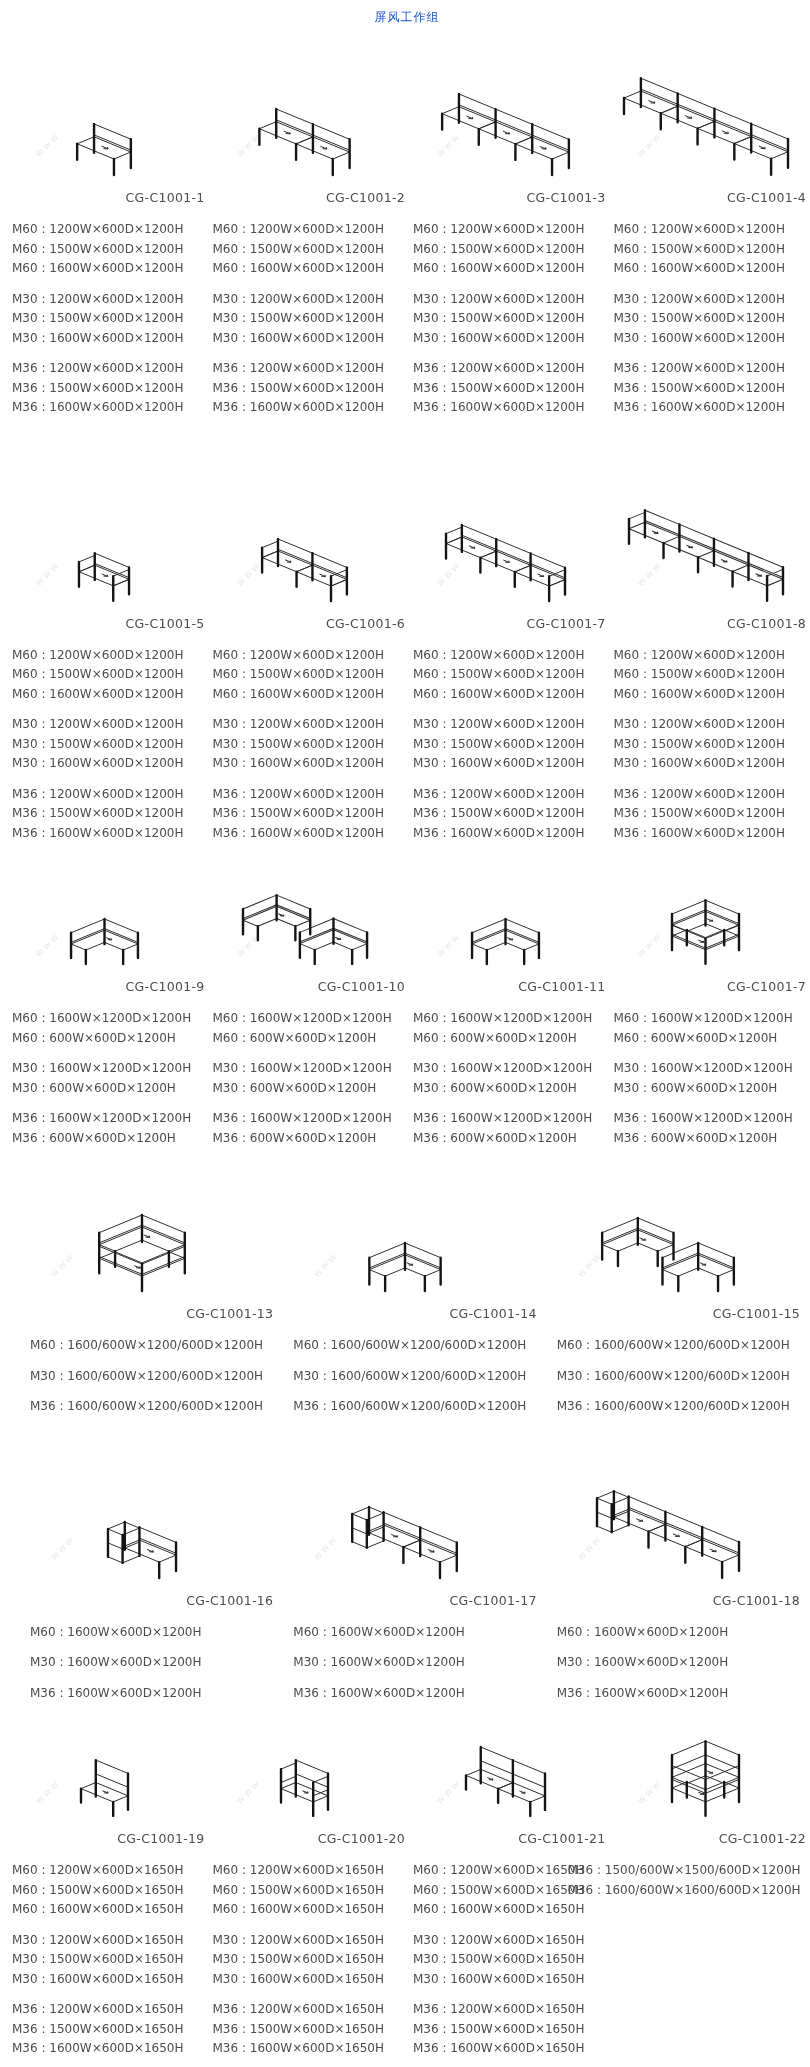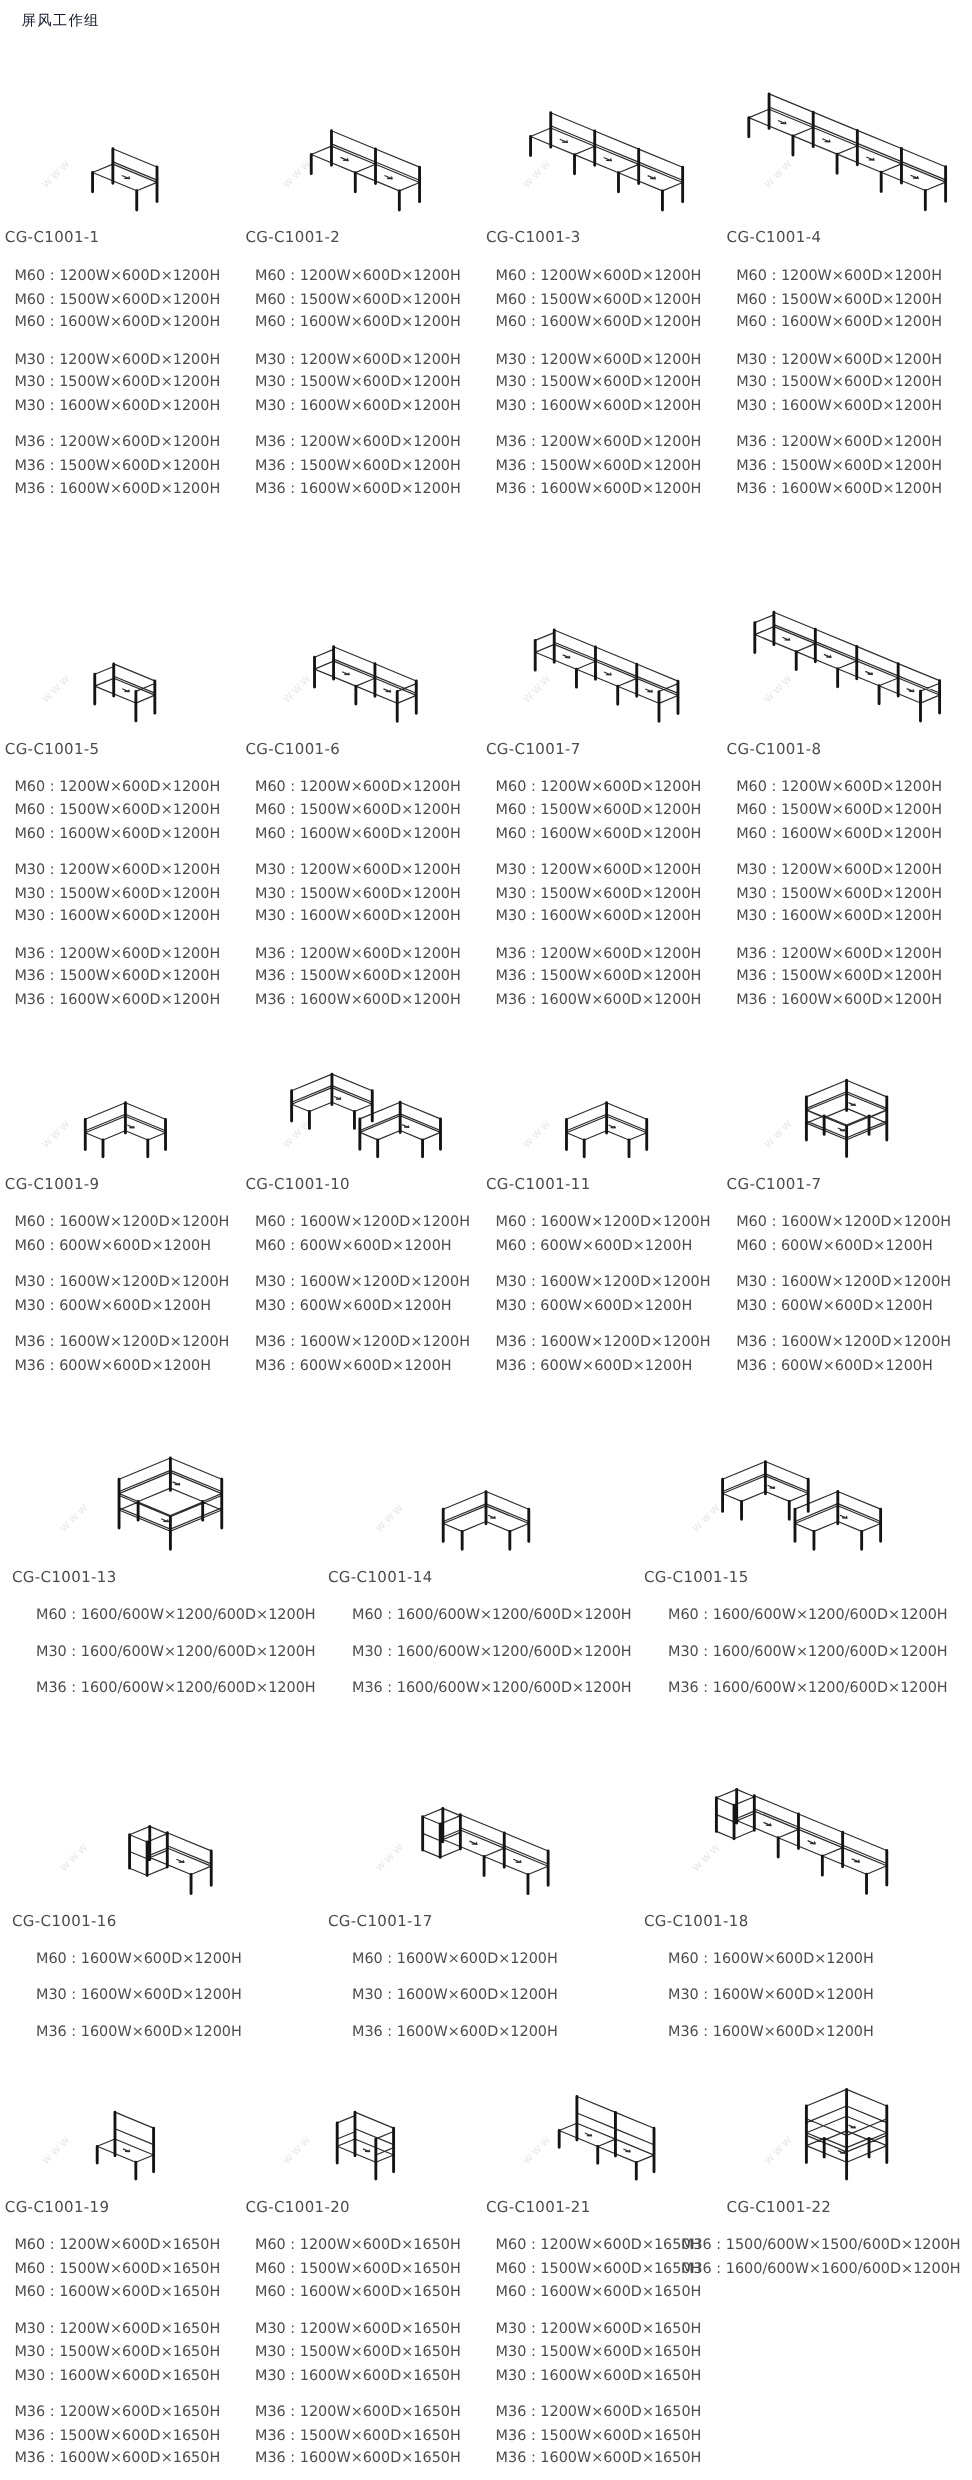--- a/index.html
+++ b/index.html
@@ -1,39 +1,39 @@
 <!DOCTYPE html>
 <html lang="zh"><head>
 <meta charset="utf-8">
 <style>
   html,body{margin:0;padding:0;background:#fff;}
   body{
     width:810px;height:2067px;overflow:hidden;position:relative;
     font-family:"DejaVu Sans","Liberation Sans",sans-serif;color:#4c4c4c;
   }
   .page-title{
-    font-size:12px;font-weight:400;color:#0f172a;margin:0;
-    padding:9px 14px 0 18px;height:30px;box-sizing:border-box;letter-spacing:1px;
+    font-size:12px;font-weight:400;color:#1d4ed8;margin:0;
+    padding:9px 14px 0 18px;height:30px;box-sizing:border-box;letter-spacing:1px;text-align:center;
   }
   .grid{width:810px;}
   .row{display:grid;}
   .cols4{grid-template-columns:repeat(4,1fr);padding:0 4px;}
   .cols3{grid-template-columns:repeat(3,1fr);padding:0 10px;}
   .cell{min-width:0;}
   .draw{
     position:relative;display:flex;align-items:flex-end;justify-content:center;
   }
   .draw svg{display:block;}
   .wm{
     position:absolute;left:14%;bottom:20%;
     transform:rotate(-45deg);font-size:10px;letter-spacing:2px;
     color:rgba(110,110,110,0.16);pointer-events:none;
   }
   .code{
-    text-align:left;font-size:12.5px;color:#4c4c4c;
+    text-align:right;font-size:12.5px;color:#4c4c4c;
     margin-top:10px;letter-spacing:.3px;white-space:nowrap;
   }
   .specs{padding-left:8px;margin-top:15px;}
   .cols3 .specs{padding-left:20px;}
   .spec{
     font-size:12px;line-height:19.5px;white-space:nowrap;color:#4c4c4c;
   }
   .grp{margin-bottom:11px;}
   .grp:last-child{margin-bottom:0;}
   .pullleft .spec{margin-left:-46px;}

